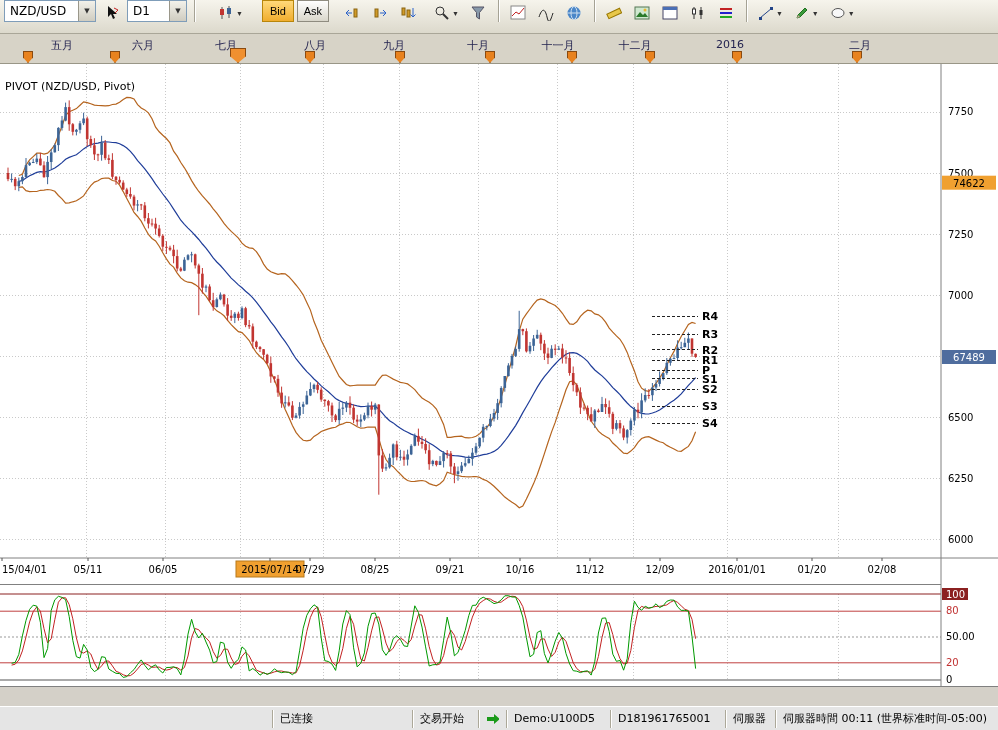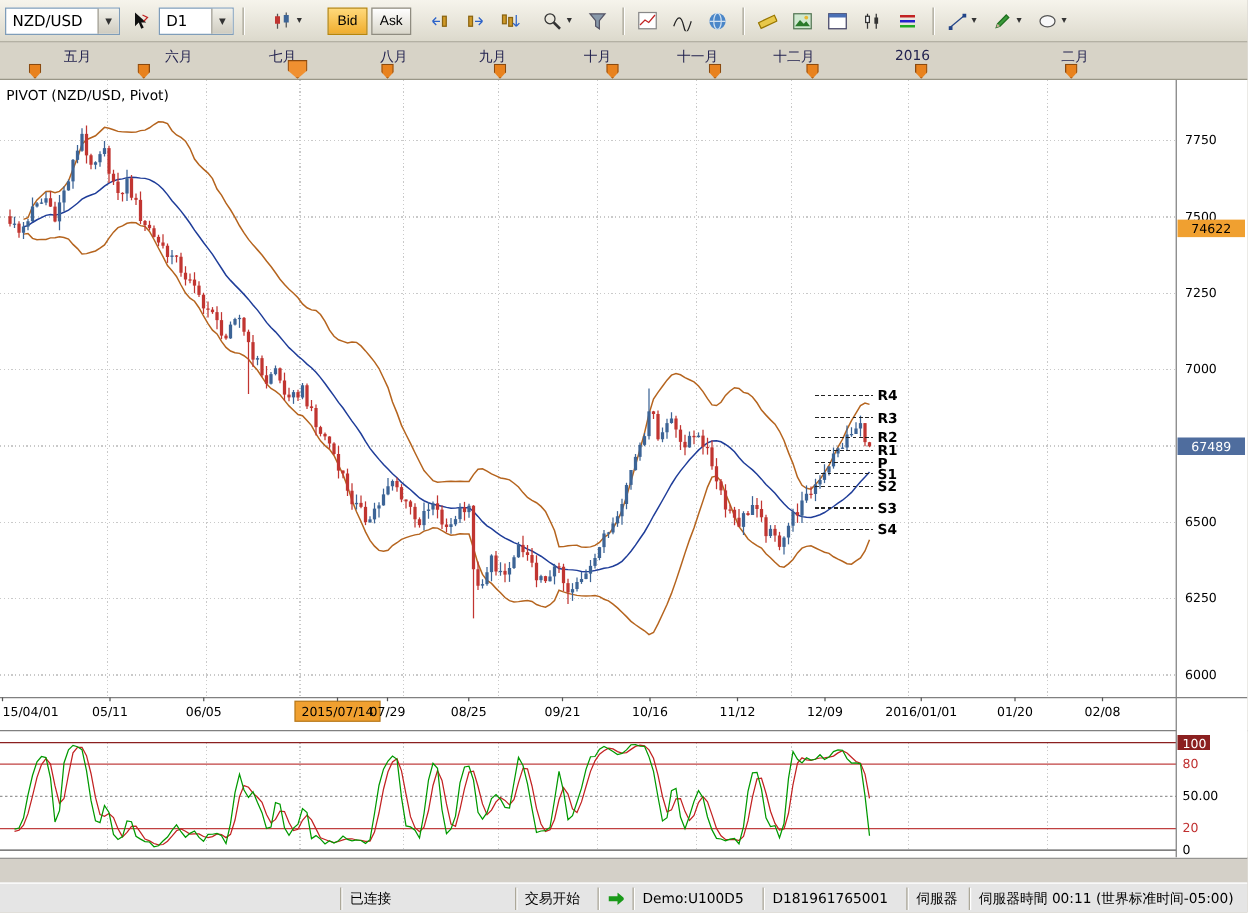--- a/index.html
+++ b/index.html
@@ -1,20 +1,20 @@
 <!DOCTYPE html>
 <html><head>
 <meta charset="utf-8">
 <style>
   html,body{margin:0;padding:0;width:998px;height:730px;overflow:hidden;
     font-family:"DejaVu Sans",sans-serif;background:#d4d0c8;user-select:none}
   .app{width:998px;height:730px;display:flex;flex-direction:column}
 
   
-  .toolbar{height:34px;box-sizing:border-box;display:flex;align-items:center;gap:3px;
+  .toolbar{height:34px;box-sizing:border-box;display:flex;align-items:flex-start;gap:3px;
     padding:0 4px;background:linear-gradient(#f6f4ec,#dcd9cc);border-bottom:1px solid #a9a698}
   .combo{display:flex;align-items:center;justify-content:space-between;background:#fff;
     border:1px solid #7f9db9;height:22px;padding-left:5px;font-size:12px;box-sizing:border-box}
   .combo .ddbox{width:16px;height:20px;margin-left:4px;background:linear-gradient(#f2f1ea,#cfccc0);
     border-left:1px solid #9a978a;display:flex;align-items:center;justify-content:center;font-size:7px;color:#333}
   .tbtn{appearance:none;background:transparent;border:1px solid transparent;height:26px;min-width:25px;
     display:flex;align-items:center;justify-content:center;gap:2px;padding:0 3px;border-radius:0}
   .tbtn .dd{font-size:7px;color:#333}
   .tbtn.bid{background:linear-gradient(#ffd97a,#f0ad2e);border:1px solid #b8860b;font-size:11px;
     width:32px;height:22px;color:#000}
@@ -25,21 +25,21 @@
   
   .timeline{position:relative;height:30px;box-sizing:border-box;background:#d7d3c7;
     border-bottom:1px solid #999687}
   .month{position:absolute;top:4px;font-size:11px;color:#22224f;transform:translateX(-50%);white-space:nowrap}
   .marker{position:absolute;top:17px;width:8px;height:10px;background:#e8821e;border:1px solid #8a4a10;
     transform:translateX(-50%);clip-path:polygon(0 0,100% 0,100% 55%,50% 100%,0 55%)}
   .marker.selected{width:14px;height:13px;top:14px;background:#f09030}
 
   
   .chart-wrap{position:relative;height:520px;background:#fff}
-  .overlay{position:absolute;top:6px;left:5px;line-height:14px;pointer-events:none}
+  .overlay{position:absolute;top:16px;left:5px;line-height:14px;pointer-events:none}
   .l1{font-size:11px;color:#000}
   .l2{font-size:11px;color:#1515c8}
   .l2 .al{color:#c87820}
   .stoch-wrap{position:relative;height:102px;background:#fff}
   .stochlabel{position:absolute;top:1px;left:5px;font-size:10px;color:#c02020;pointer-events:none}
   svg{display:block}
   .grid{stroke:#c9c9c9;stroke-dasharray:1 2;shape-rendering:crispEdges}
   .bb{fill:none;stroke:#b5641e;stroke-width:1.2}
   .ma{fill:none;stroke:#1f3d99;stroke-width:1.2}
   .pivline{stroke:#222;stroke-dasharray:3 2;shape-rendering:crispEdges}

